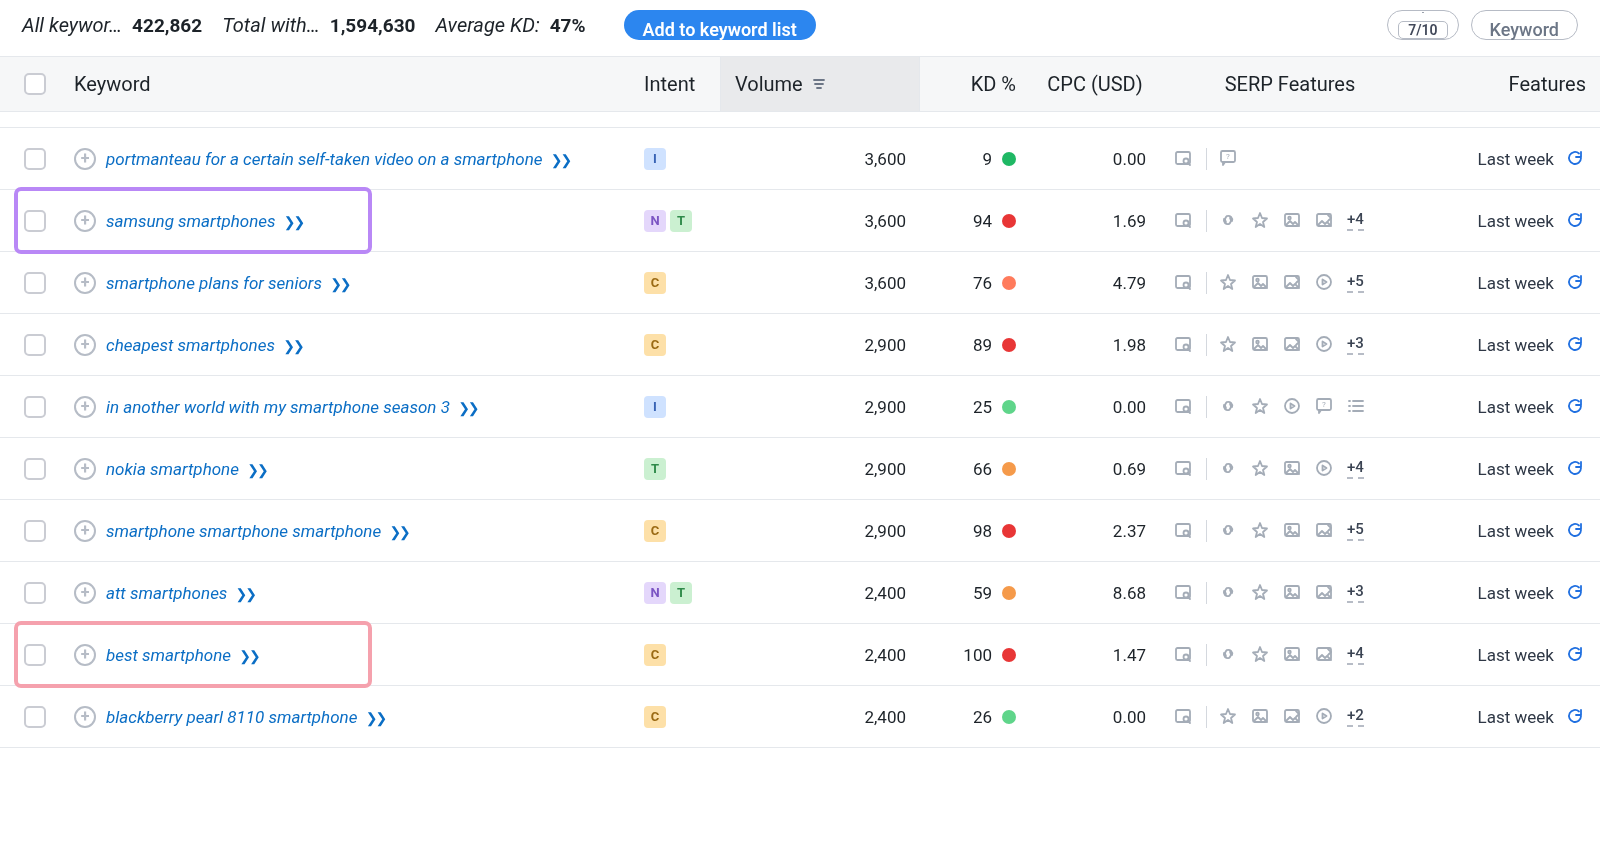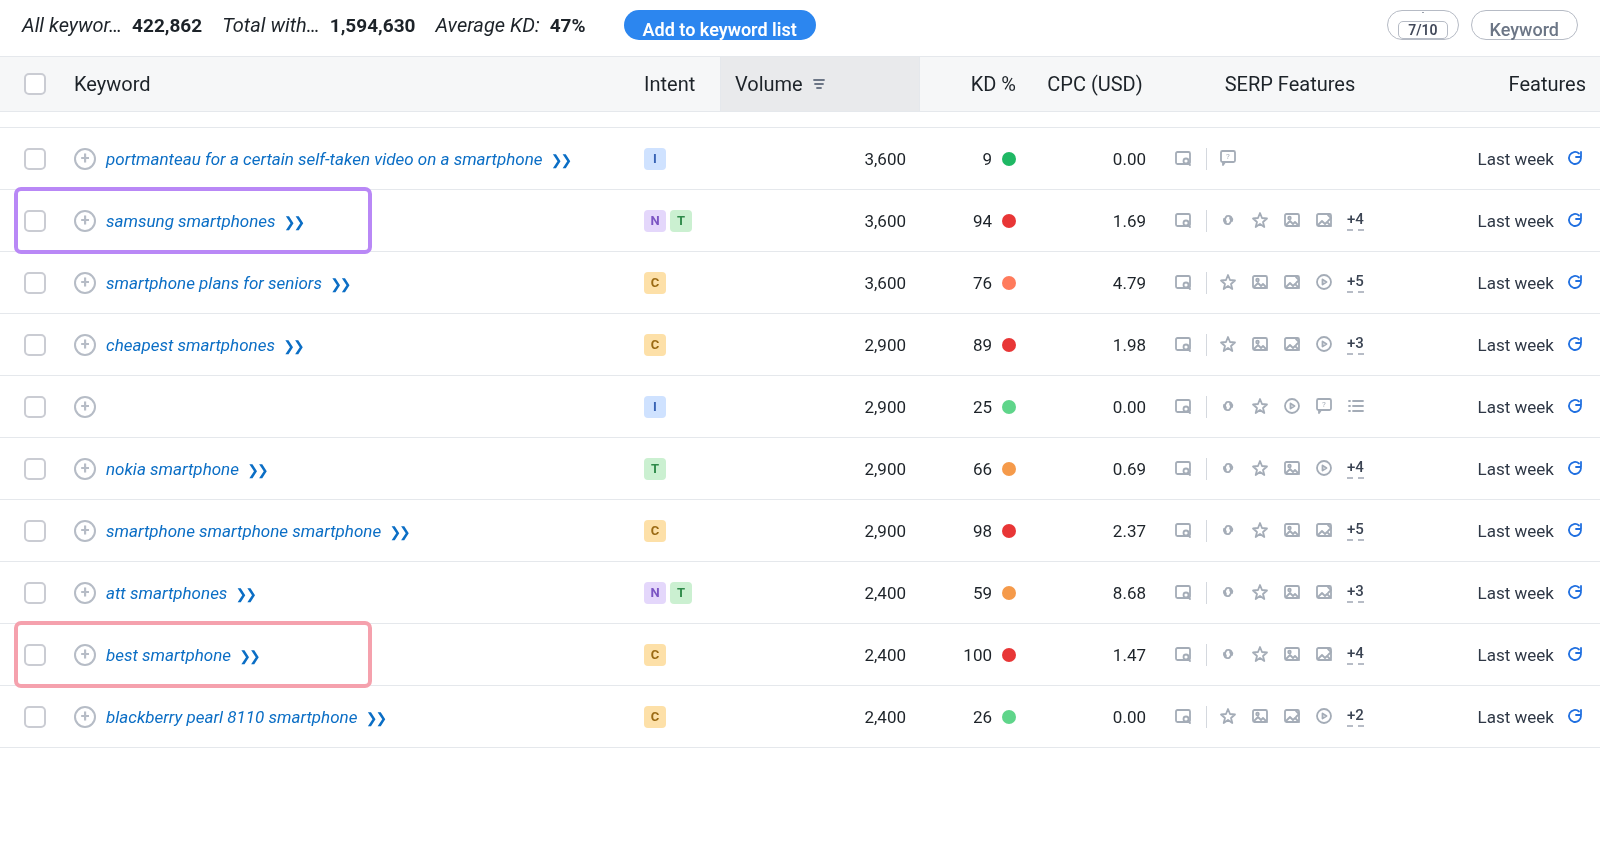--- a/index.html
+++ b/index.html
@@ -512,20 +512,24 @@
       </div>
     </div>
 
     <div class="trow rel">
 
       <div class="cell">
         <span class="checkbox"></span>
       </div>
       <div class="cell kw-cell">
         <span class="expand-btn">+</span>
+        <span style="display:inline">
+          <a class="kw-link">in another world with my smartphone season 3</a>
+          <span class="chev">❯❯</span>
+        </span>
       </div>
       <div class="cell">
         <span class="intent-badges">
           <span class="ibadge I">I</span>
         </span>
       </div>
       <div class="cell right">2,900</div>
       <div class="cell right">
         <span class="kd-wrap">
           <span>25</span>

